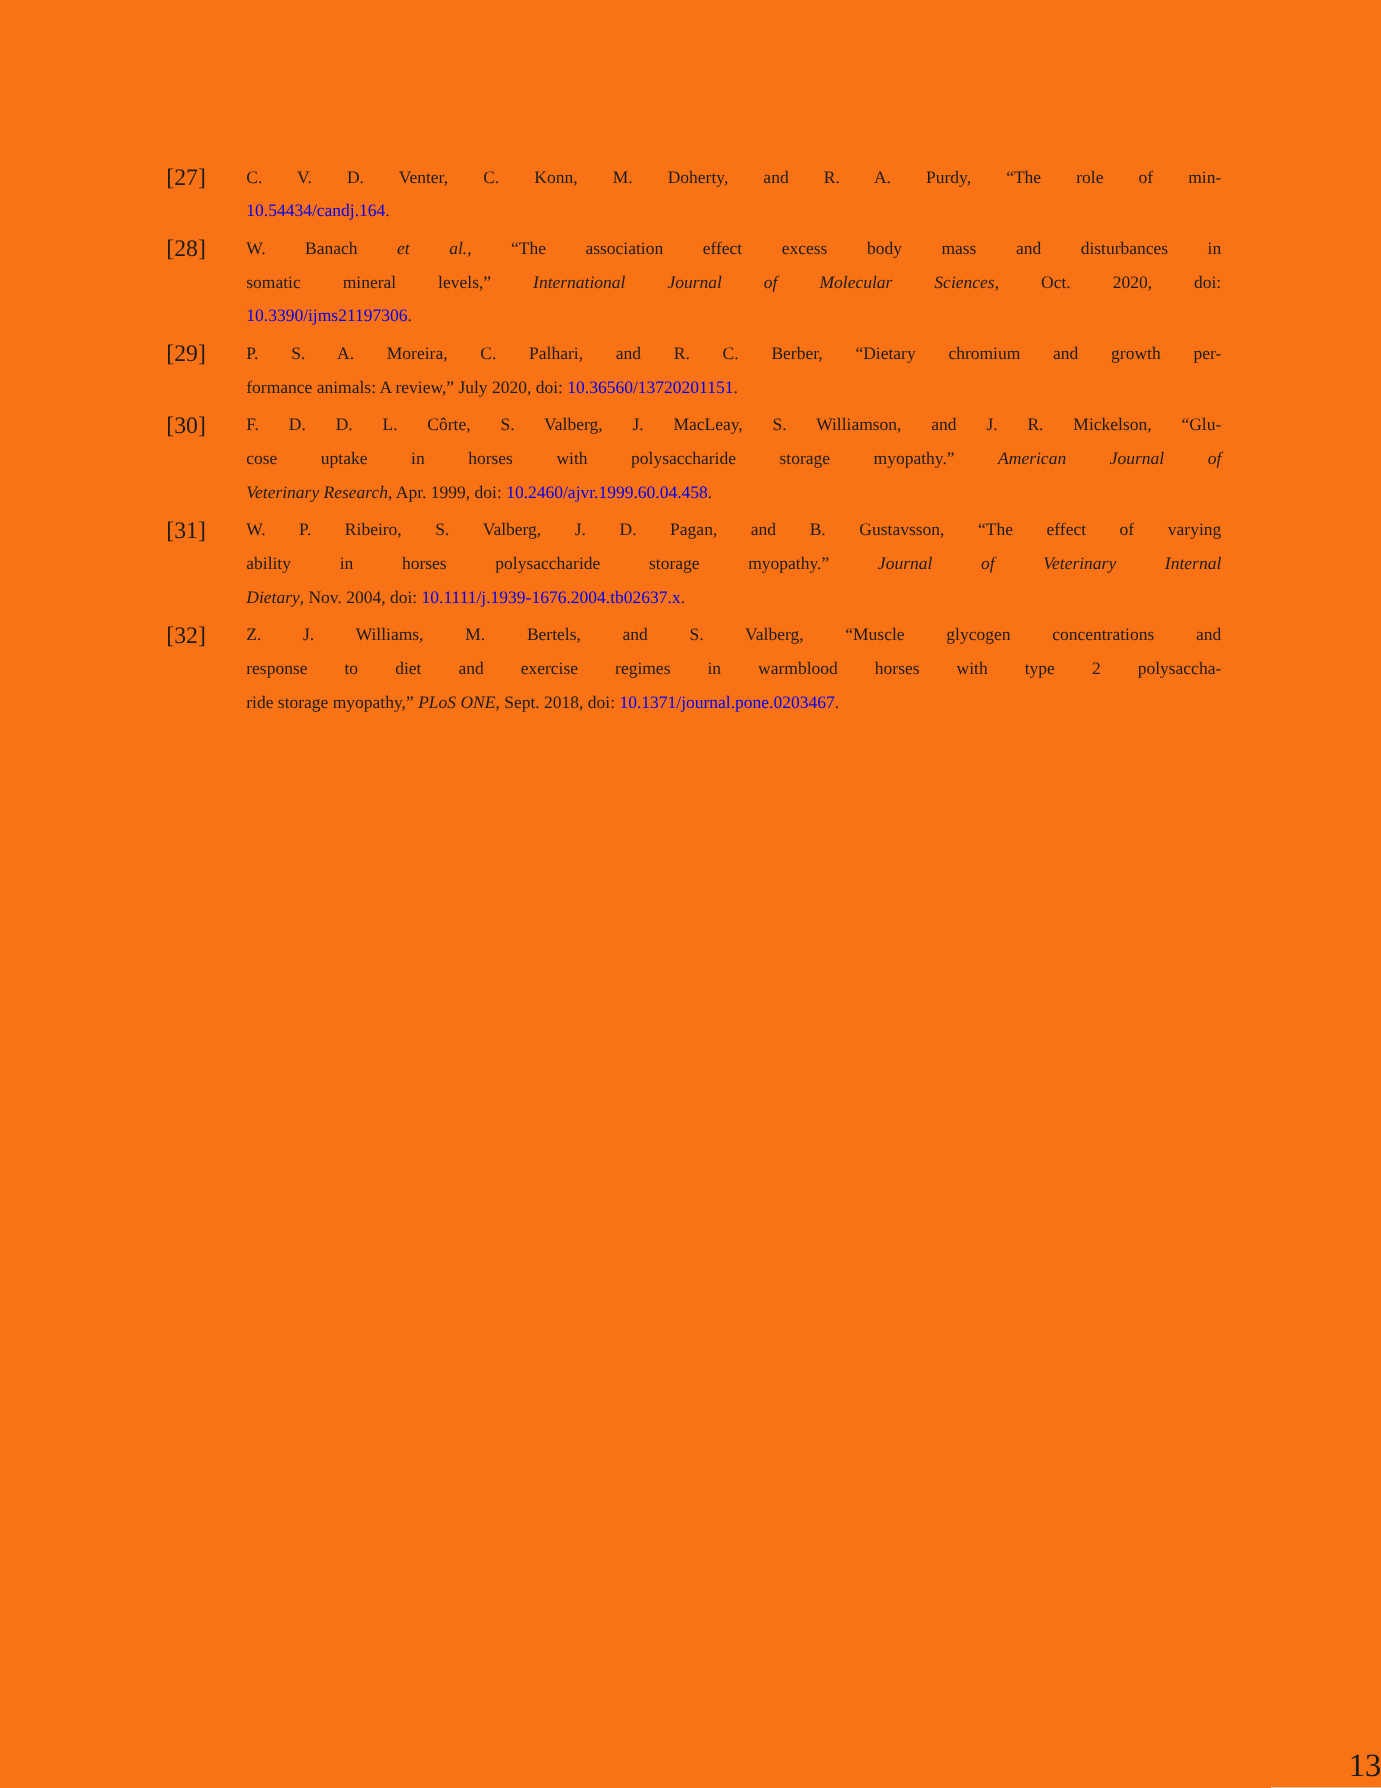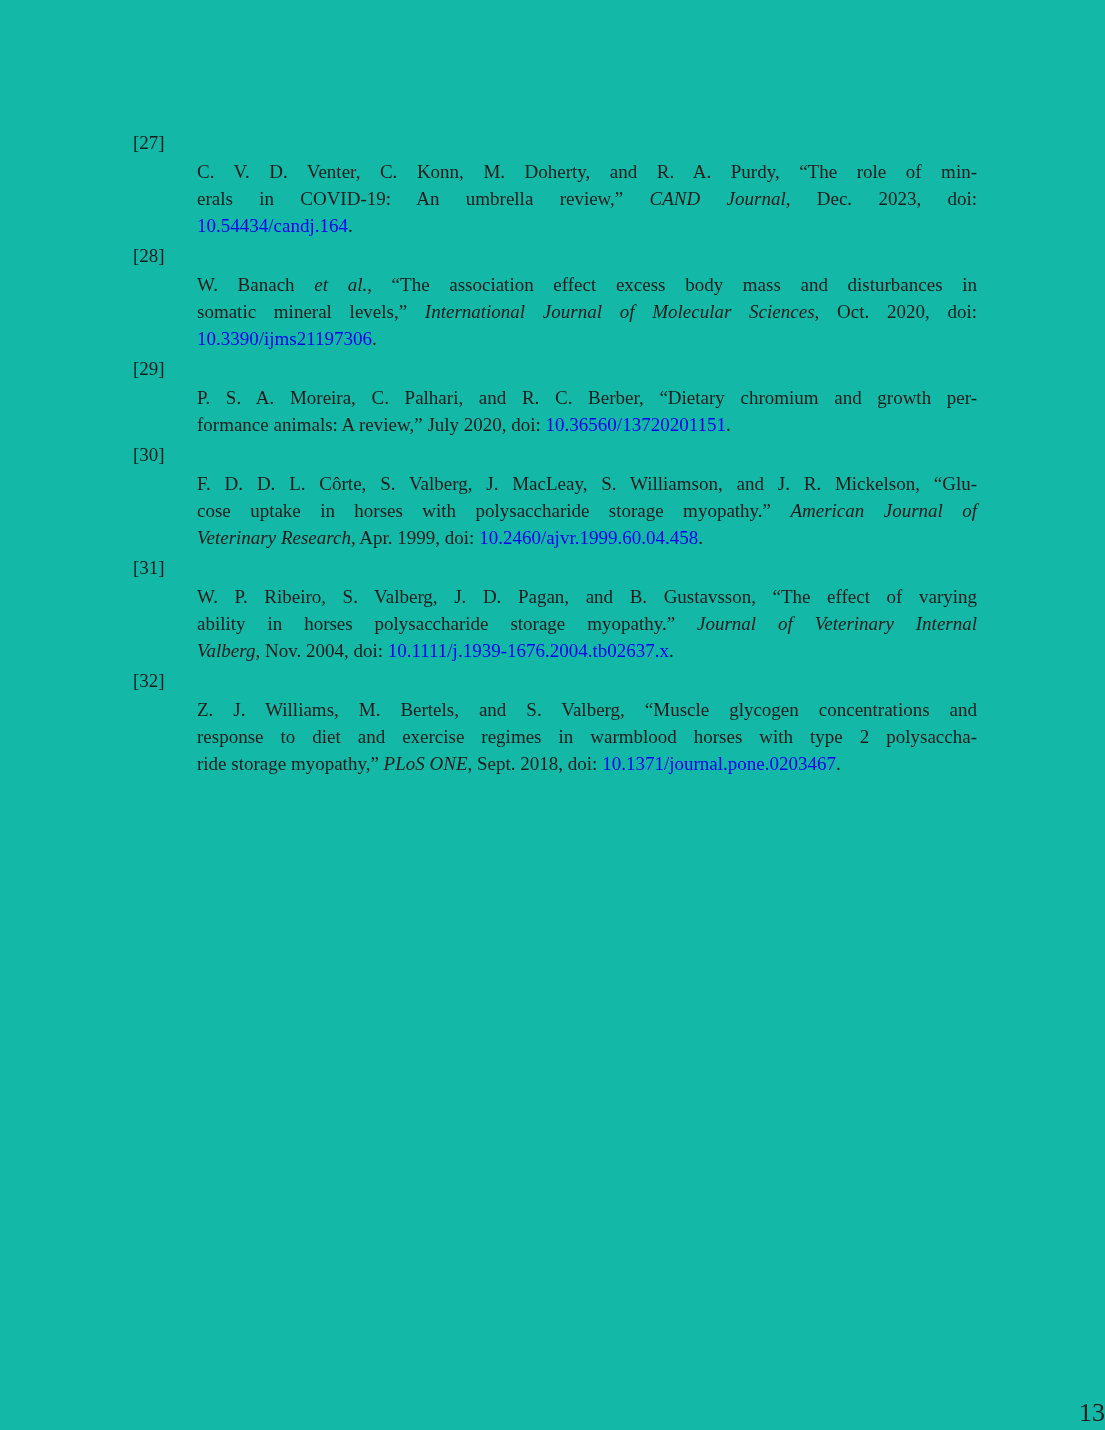--- a/index.html
+++ b/index.html
@@ -4,21 +4,21 @@
 <style>
   html, body {
     margin: 0;
     padding: 0;
     background: #ffffff;
   }
   .page {
     position: relative;
     width: 1105px;
     height: 1430px;
-    background: #14b8a6;
+    background: #f97316;
     font-family: "Liberation Serif", "DejaVu Serif", serif;
     color: #1c1c1c;
     overflow: hidden;
   }
   .references {
     position: absolute;
     left: 133px;
     top: 129px;
     width: 844px;
   }
@@ -27,23 +27,22 @@
     margin-bottom: 3px;
   }
   .ref-label {
     flex: 0 0 64px;
     width: 64px;
     font-size: 19px;
     line-height: 27px;
   }
   .ref-body {
     width: 780px;
-    font-size: 19px;
+    font-size: 14px;
     line-height: 27px;
-    margin-top: 29px;
   }
   .ref-line {
     text-align: left;
   }
   .ref-line.j {
     text-align: justify;
     text-align-last: justify;
   }
   .it {
     font-style: italic;
@@ -65,21 +64,20 @@
 </style>
 </head>
 <body>
 
 <div class="page">
   <main class="references">
       <div class="ref-entry">
         <span class="ref-label">[27]</span>
         <div class="ref-body">
           <div class="ref-line j"><span class="pl">C. V. D. Venter, C. Konn, M. Doherty, and R. A. Purdy, “The role of min-</span></div>
-          <div class="ref-line j"><span class="pl">erals in COVID-19: An umbrella review,” </span><span class="it">CAND Journal</span><span class="pl">, Dec. 2023, doi:</span></div>
           <div class="ref-line"><a class="doi-link" href="#">10.54434/candj.164</a><span class="pl">.</span></div>
         </div>
       </div>
       <div class="ref-entry">
         <span class="ref-label">[28]</span>
         <div class="ref-body">
           <div class="ref-line j"><span class="pl">W. Banach </span><span class="it">et al.</span><span class="pl">, “The association effect excess body mass and disturbances in</span></div>
           <div class="ref-line j"><span class="pl">somatic mineral levels,” </span><span class="it">International Journal of Molecular Sciences</span><span class="pl">, Oct. 2020, doi:</span></div>
           <div class="ref-line"><a class="doi-link" href="#">10.3390/ijms21197306</a><span class="pl">.</span></div>
         </div>
@@ -97,21 +95,21 @@
           <div class="ref-line j"><span class="pl">F. D. D. L. Côrte, S. Valberg, J. MacLeay, S. Williamson, and J. R. Mickelson, “Glu-</span></div>
           <div class="ref-line j"><span class="pl">cose uptake in horses with polysaccharide storage myopathy.” </span><span class="it">American Journal of</span></div>
           <div class="ref-line"><span class="it">Veterinary Research</span><span class="pl">, Apr. 1999, doi: </span><a class="doi-link" href="#">10.2460/ajvr.1999.60.04.458</a><span class="pl">.</span></div>
         </div>
       </div>
       <div class="ref-entry">
         <span class="ref-label">[31]</span>
         <div class="ref-body">
           <div class="ref-line j"><span class="pl">W. P. Ribeiro, S. Valberg, J. D. Pagan, and B. Gustavsson, “The effect of varying</span></div>
           <div class="ref-line j"><span class="pl">ability in horses polysaccharide storage myopathy.” </span><span class="it">Journal of Veterinary Internal</span></div>
-          <div class="ref-line"><span class="it">Valberg</span><span class="pl">, Nov. 2004, doi: </span><a class="doi-link" href="#">10.1111/j.1939-1676.2004.tb02637.x</a><span class="pl">.</span></div>
+          <div class="ref-line"><span class="it">Dietary</span><span class="pl">, Nov. 2004, doi: </span><a class="doi-link" href="#">10.1111/j.1939-1676.2004.tb02637.x</a><span class="pl">.</span></div>
         </div>
       </div>
       <div class="ref-entry">
         <span class="ref-label">[32]</span>
         <div class="ref-body">
           <div class="ref-line j"><span class="pl">Z. J. Williams, M. Bertels, and S. Valberg, “Muscle glycogen concentrations and</span></div>
           <div class="ref-line j"><span class="pl">response to diet and exercise regimes in warmblood horses with type 2 polysaccha-</span></div>
           <div class="ref-line"><span class="pl">ride storage myopathy,” </span><span class="it">PLoS ONE</span><span class="pl">, Sept. 2018, doi: </span><a class="doi-link" href="#">10.1371/journal.pone.0203467</a><span class="pl">.</span></div>
         </div>
       </div>

